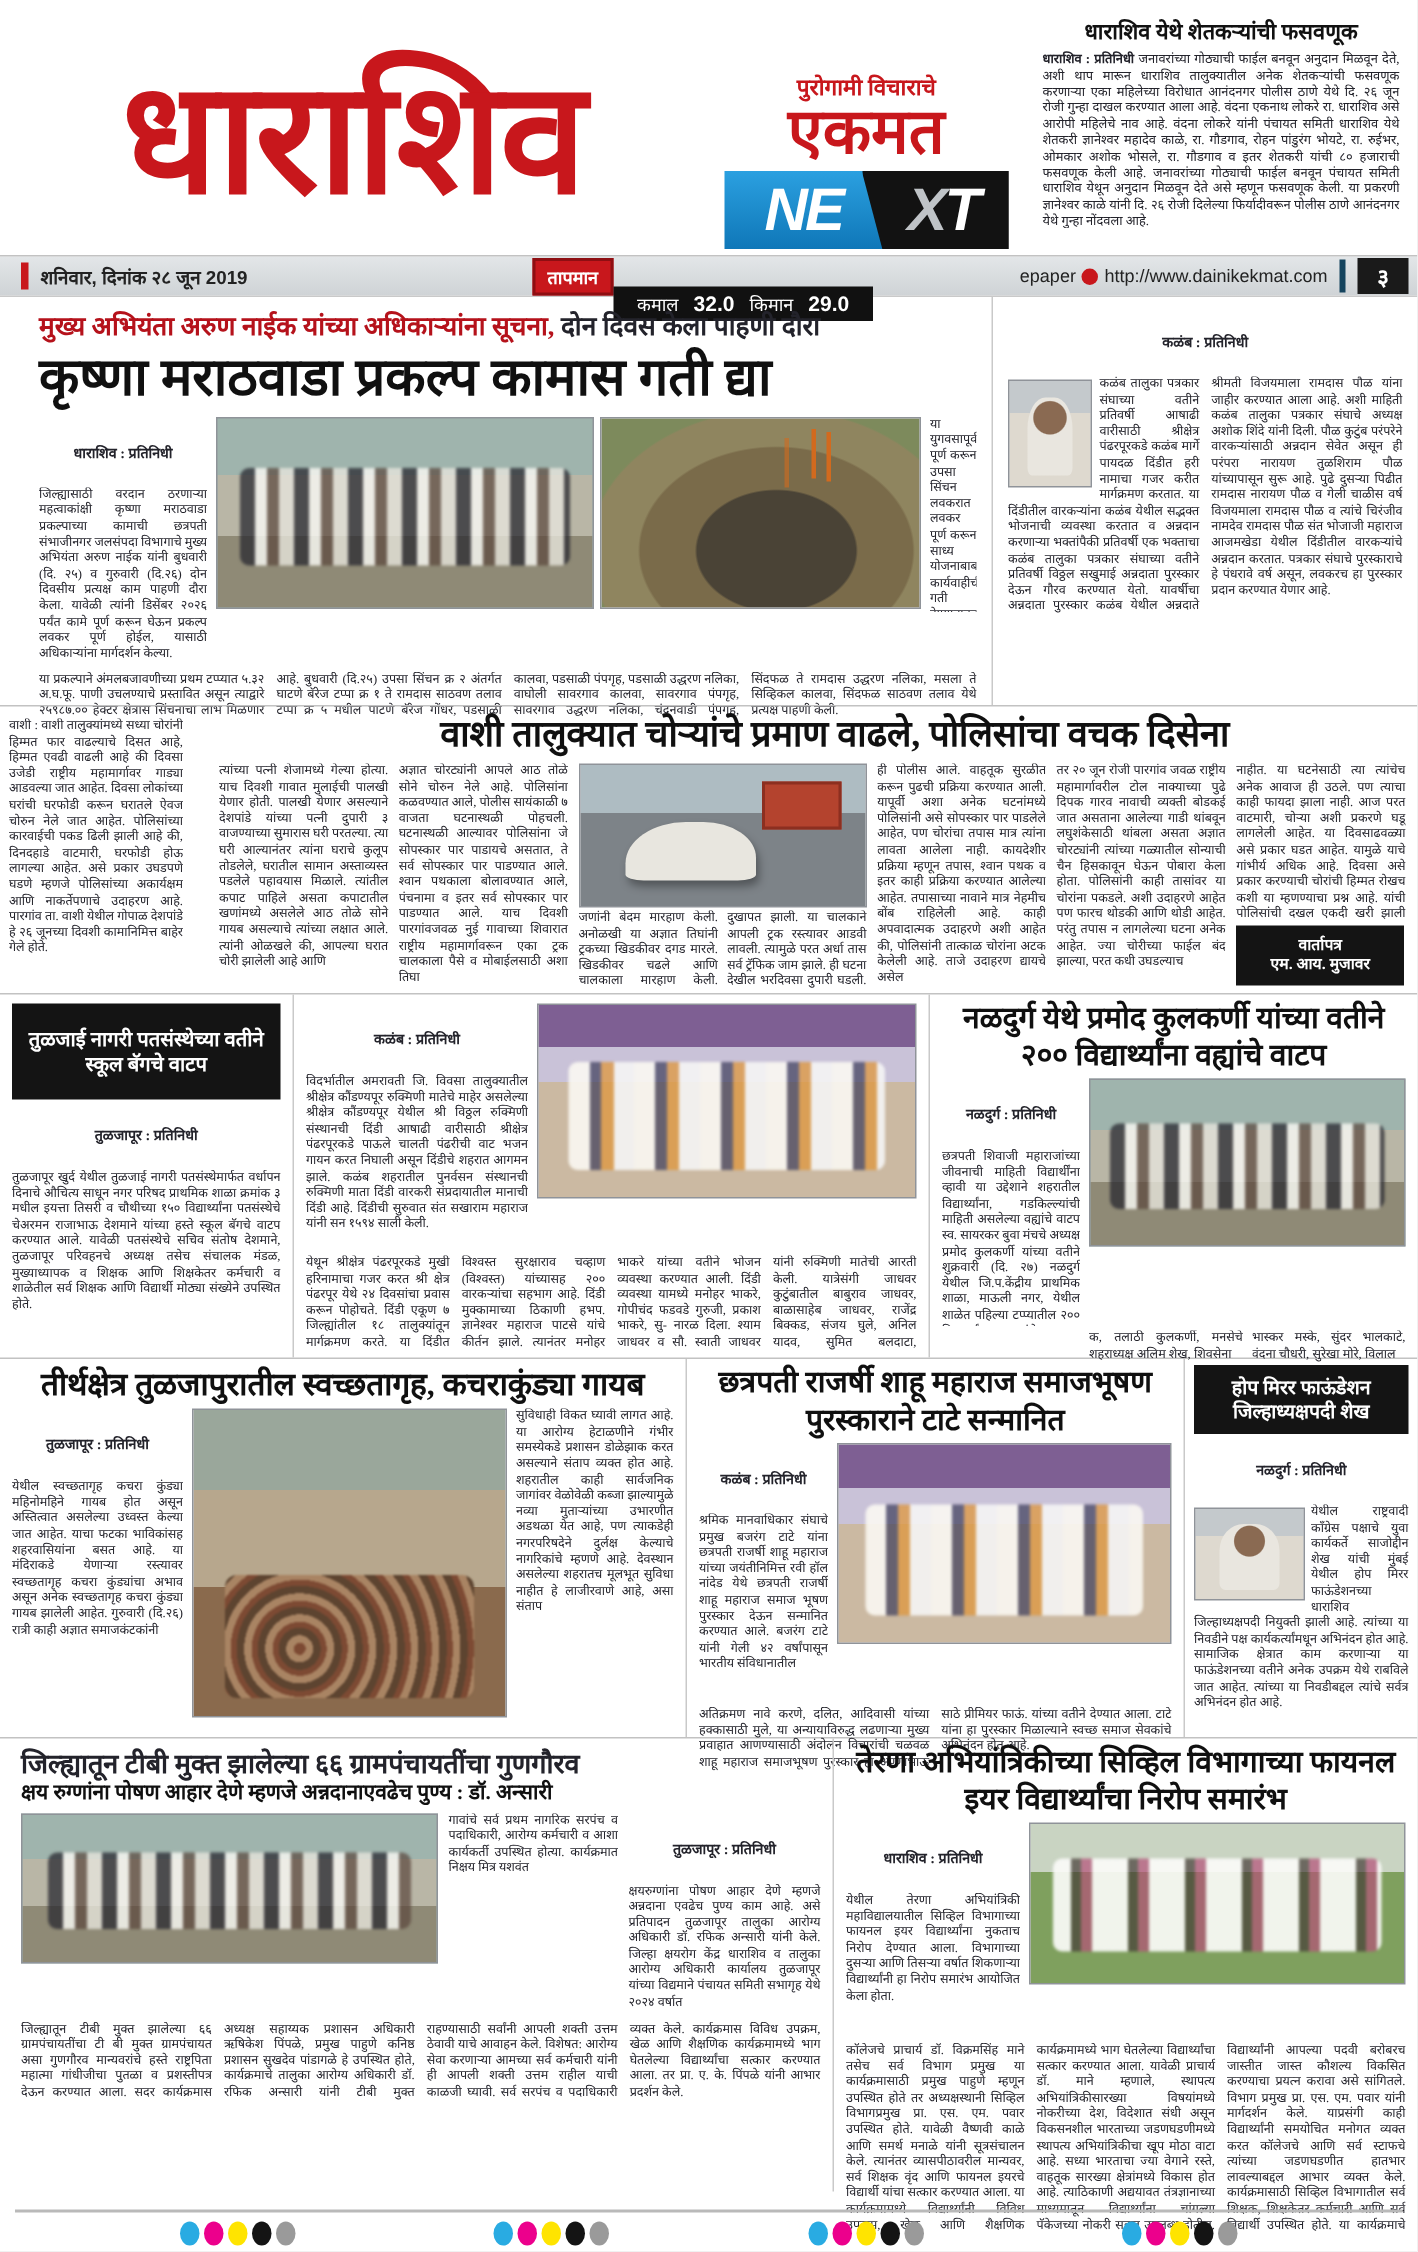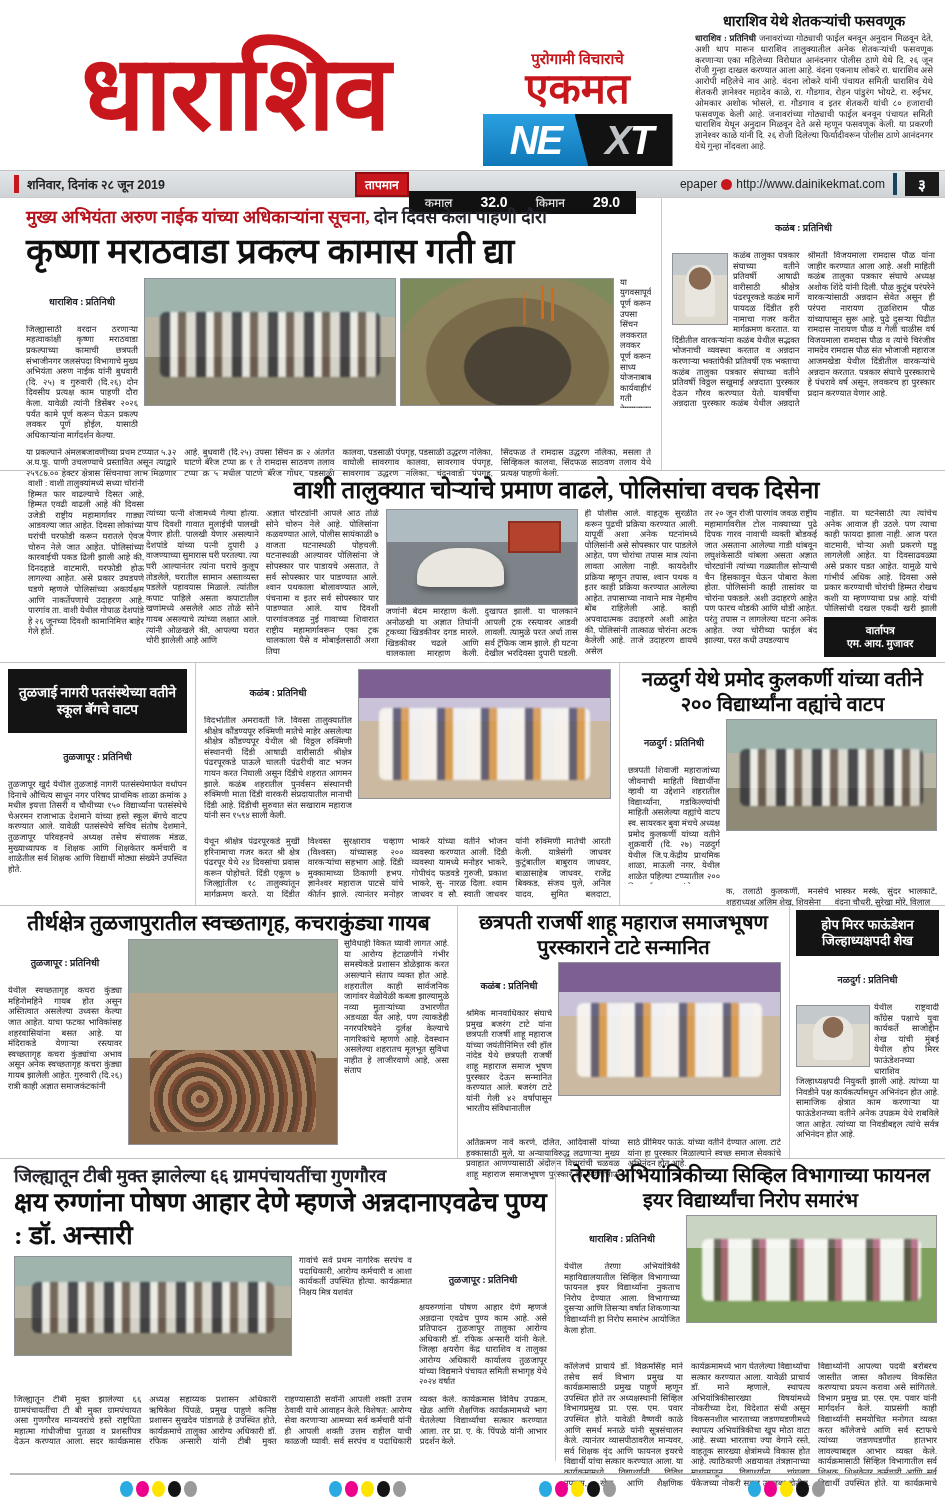--- a/index.html
+++ b/index.html
@@ -29,21 +29,21 @@
   .hdr-article { flex:1; padding:10px 12px 2px 10px; }
   .hdr-article h3 { font-size:14.5px; text-align:center; margin-bottom:3px; color:#111; }
   .hdr-article p { font-size:8.6px; line-height:10.8px; text-align:justify; }
   .dl { font-weight:bold; }
 
   
   .strip { height:28px; background:linear-gradient(180deg,#e3e6e8,#cfd3d6); display:flex; align-items:center; font-family:"Liberation Sans", sans-serif; }
   .strip .redbar { width:5px; height:18px; background:#c8171c; margin:0 8px 0 14px; }
   .strip .date { font-size:12.5px; font-weight:bold; color:#222; }
   .temp-label { background:#c8171c; color:#fff; font-weight:bold; font-size:12px; padding:2px 8px; border:2px solid #8e0e12; margin-left:190px; }
-  .temp-bar { background:#111; color:#fff; display:flex; align-items:center; gap:28px; padding:3px 16px; font-size:12px;margin-top:36px; }
+  .temp-bar { background:#111; color:#fff; display:flex; align-items:center; gap:10px; padding:3px 16px; font-size:12px;margin-top:36px; }
   .temp-bar b { font-size:14px; }
   .epaper { margin-left:auto; font-size:12px; color:#222; display:flex; align-items:center; gap:4px; }
   .edot { width:11px; height:11px; border-radius:50%; background:#c8171c; display:inline-block; }
   .bluebar { width:4px; height:22px; background:#15445e; margin:0 8px; }
   .pagenum { background:#1a1a1a; color:#fff; font-weight:bold; font-size:15px; width:34px; height:24px; display:flex; align-items:center; justify-content:center; margin-right:6px; }
 
   
   .kicker { font-size:17.5px; font-weight:bold; }
   .kicker .red { color:#b5121b; }
   .headline-xl { font-size:35px; font-weight:bold; color:#101010; line-height:1.25; }
@@ -197,21 +197,21 @@
     <div class="secA-right">
       <div class="dateline">कळंब : प्रतिनिधी</div>
       <div class="body-txt cols2" style="height:188px">
         <span class="photo ph-portrait vij-photo"></span>
         <span>कळंब तालुका पत्रकार संघाच्या वतीने प्रतिवर्षी आषाढी वारीसाठी श्रीक्षेत्र पंढरपूरकडे कळंब मार्गे पायदळ दिंडीत हरी नामाचा गजर करीत मार्गक्रमण करतात. या दिंडीतील वारकऱ्यांना कळंब येथील सद्भक्त भोजनाची व्यवस्था करतात व अन्नदान करणाऱ्या भक्तांपैकी प्रतिवर्षी एक भक्ताचा कळंब तालुका पत्रकार संघाच्या वतीने प्रतिवर्षी विठ्ठल सखुमाई अन्नदाता पुरस्कार देऊन गौरव करण्यात येतो. यावर्षीचा अन्नदाता पुरस्कार कळंब येथील अन्नदाते श्रीमती विजयमाला रामदास पौळ यांना जाहीर करण्यात आला आहे. अशी माहिती कळंब तालुका पत्रकार संघाचे अध्यक्ष अशोक शिंदे यांनी दिली. पौळ कुटुंब परंपरेने वारकऱ्यांसाठी अन्नदान सेवेत असून ही परंपरा नारायण तुळशिराम पौळ यांच्यापासून सुरू आहे. पुढे दुसऱ्या पिढीत रामदास नारायण पौळ व गेली चाळीस वर्ष विजयमाला रामदास पौळ व त्यांचे चिरंजीव नामदेव रामदास पौळ संत भोजाजी महाराज आजमखेडा येथील दिंडीतील वारकऱ्यांचे अन्नदान करतात. पत्रकार संघाचे पुरस्काराचे हे पंधरावे वर्ष असून, लवकरच हा पुरस्कार प्रदान करण्यात येणार आहे.</span>
       </div>
     </div>
   </div>
 
   <div class="secB b-t">
-    <div style="position:absolute;left:28px;top:8px;width:116px">
+    <div style="position:absolute;left:6px;top:8px;width:116px">
       <div class="body-txt" style="height:176px">वाशी : वाशी तालुक्यांमध्ये सध्या चोरांनी हिम्मत फार वाढल्याचे दिसत आहे, हिम्मत एवढी वाढली आहे की दिवसा उजेडी राष्ट्रीय महामार्गावर गाड्या आडवल्या जात आहेत. दिवसा लोकांच्या घरांची घरफोडी करून घरातले ऐवज चोरुन नेले जात आहेत. पोलिसांच्या कारवाईची पकड ढिली झाली आहे की, दिनदहाडे वाटमारी, घरफोडी होऊ लागल्या आहेत. असे प्रकार उघडपणे घडणे म्हणजे पोलिसांच्या अकार्यक्षम आणि नाकर्तेपणाचे उदाहरण आहे. पारगांव ता. वाशी येथील गोपाळ देशपांडे हे २६ जूनच्या दिवशी कामानिमित्त बाहेर गेले होते.</div>
     </div>
     <div class="secB-head headline-lg" style="font-size:24px">वाशी तालुक्यात चोऱ्यांचे प्रमाण वाढले, पोलिसांचा वचक दिसेना</div>
     <div class="secB-grid" style="margin-left:138px">
       <div class="vcol body-txt" style="height:150px">त्यांच्या पत्नी शेजामध्ये गेल्या होत्या. याच दिवशी गावात मुलाईची पालखी येणार होती. पालखी येणार असल्याने देशपांडे यांच्या पत्नी दुपारी ३ वाजण्याच्या सुमारास घरी परतल्या. त्या घरी आल्यानंतर त्यांना घराचे कुलूप तोडलेले, घरातील सामान अस्ताव्यस्त पडलेले पहावयास मिळाले. त्यांतील कपाट पाहिले असता कपाटातील खणांमध्ये असलेले आठ तोळे सोने गायब असल्याचे त्यांच्या लक्षात आले. त्यांनी ओळखले की, आपल्या घरात चोरी झालेली आहे आणि</div>
       <div class="vcol body-txt" style="height:150px">अज्ञात चोरट्यांनी आपले आठ तोळे सोने चोरुन नेले आहे. पोलिसांना कळवण्यात आले, पोलीस सायंकाळी ७ वाजता घटनास्थळी पोहचली. घटनास्थळी आल्यावर पोलिसांना जे सोपस्कार पार पाडायचे असतात, ते सर्व सोपस्कार पार पाडण्यात आले. श्वान पथकाला बोलावण्यात आले, पंचनामा व इतर सर्व सोपस्कार पार पाडण्यात आले. याच दिवशी पारगांवजवळ नुई गावाच्या शिवारात राष्ट्रीय महामार्गावरून एका ट्रक चालकाला पैसे व मोबाईलसाठी अशा तिघा</div>
       <div style="width:192px">
         <div class="photo ph-road" style="width:192px;height:96px"></div>
         <div class="row" style="gap:6px;margin-top:2px">
           <div class="body-txt" style="width:93px;height:52px">जणांनी बेदम मारहाण केली. अनोळखी या अज्ञात तिघांनी ट्रकच्या खिडकीवर दगड मारले. खिडकीवर चढले आणि चालकाला मारहाण केली. यामध्ये त्या ट्रक चालकाच्या डोक्याला गंभीर</div>
@@ -299,21 +299,21 @@
       <div class="body-txt" style="height:178px">
         <span class="photo ph-portrait pD3-photo" style="float:left"></span>
         <span>येथील राष्ट्रवादी काँग्रेस पक्षाचे युवा कार्यकर्ते साजोद्दीन शेख यांची मुंबई येथील होप मिरर फाऊंडेशनच्या धाराशिव जिल्हाध्यक्षपदी नियुक्ती झाली आहे. त्यांच्या या निवडीने पक्ष कार्यकर्त्यांमधून अभिनंदन होत आहे. सामाजिक क्षेत्रात काम करणाऱ्या या फाऊंडेशनच्या वतीने अनेक उपक्रम येथे राबविले जात आहेत. त्यांच्या या निवडीबद्दल त्यांचे सर्वत्र अभिनंदन होत आहे.</span>
       </div>
     </div>
   </div>
 
   <div class="secE row b-t">
     <div class="pE1 b-r">
       <div class="kicker" style="font-size:18px">जिल्ह्यातून टीबी मुक्त झालेल्या ६६ ग्रामपंचायतींचा गुणगौरव</div>
-      <div class="headline-lg" style="font-size:26px;text-align:left">क्षय रुग्णांना पोषण आहार देणे म्हणजे अन्नदानाएवढेच पुण्य : डॉ. अन्सारी</div>
+      <div class="headline-lg" style="font-size:14px;text-align:left">क्षय रुग्णांना पोषण आहार देणे म्हणजे अन्नदानाएवढेच पुण्य : डॉ. अन्सारी</div>
       <div class="pE1-mid">
         <div class="photo ph-people" style="width:278px;height:100px"></div>
         <div class="body-txt" style="flex:1;height:100px">गावांचे सर्व प्रथम नागरिक सरपंच व पदाधिकारी, आरोग्य कर्मचारी व आशा कार्यकर्ती उपस्थित होत्या. कार्यक्रमात निक्षय मित्र यशवंत</div>
         <div style="width:128px">
           <div class="dateline">तुळजापूर : प्रतिनिधी</div>
           <div class="body-txt" style="height:88px">क्षयरुग्णांना पोषण आहार देणे म्हणजे अन्नदाना एवढेच पुण्य काम आहे. असे प्रतिपादन तुळजापूर तालुका आरोग्य अधिकारी डॉ. रफिक अन्सारी यांनी केले. जिल्हा क्षयरोग केंद्र धाराशिव व तालुका आरोग्य अधिकारी कार्यालय तुळजापूर यांच्या विद्यमाने पंचायत समिती सभागृह येथे २०२४ वर्षात</div>
         </div>
       </div>
       <div class="body-txt cols4" style="height:122px;margin-top:4px">
         <span>जिल्ह्यातून टीबी मुक्त झालेल्या ६६ ग्रामपंचायतींचा टी बी मुक्त ग्रामपंचायत असा गुणगौरव मान्यवरांचे हस्ते राष्ट्रपिता महात्मा गांधीजीचा पुतळा व प्रशस्तीपत्र देऊन करण्यात आला.</span> <span>सदर कार्यक्रमास अध्यक्ष सहाय्यक प्रशासन अधिकारी ऋषिकेश पिंपळे, प्रमुख पाहुणे कनिष्ठ प्रशासन सुखदेव पांडागळे हे उपस्थित</span> <span>होते, कार्यक्रमाचे तालुका आरोग्य अधिकारी डॉ. रफिक अन्सारी यांनी टीबी मुक्त राहण्यासाठी सर्वांनी आपली शक्ती उत्तम ठेवावी याचे आवाहन केले. विशेषत: आरोग्य सेवा करणाऱ्या आमच्या सर्व कर्मचारी यांनी ही आपली शक्ती उत्तम राहील याची काळजी घ्यावी. सर्व सरपंच व पदाधिकारी</span> <span>व्यक्त केले. कार्यक्रमास विविध उपक्रम, खेळ आणि शैक्षणिक कार्यक्रमामध्ये भाग घेतलेल्या विद्यार्थ्यांचा सत्कार करण्यात आला. तर प्रा. ए. के. पिंपळे यांनी आभार प्रदर्शन केले.</span>

